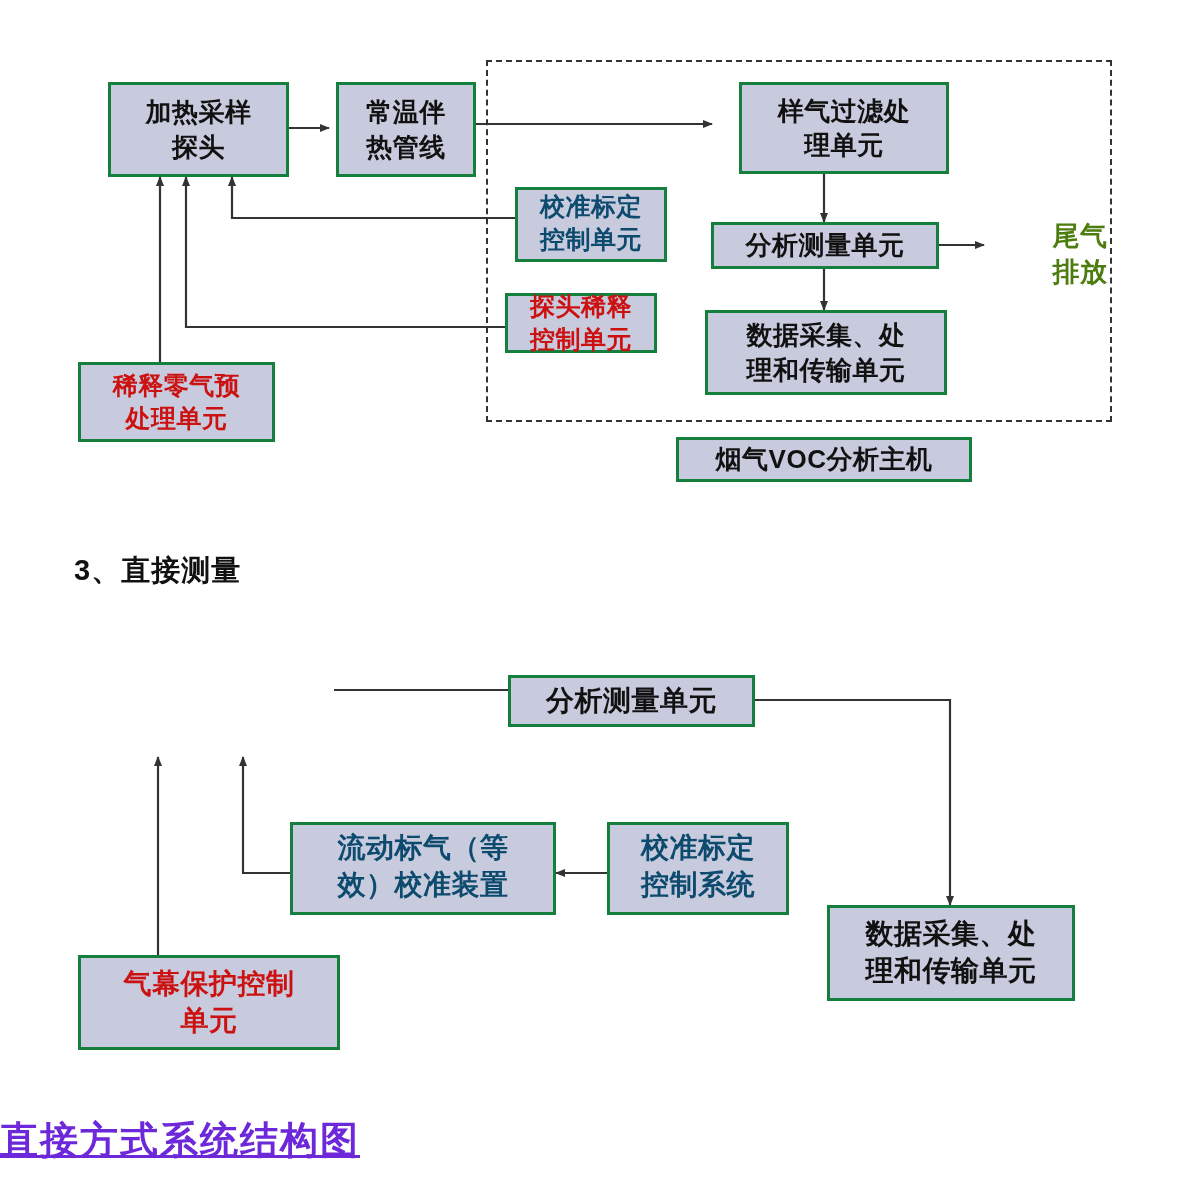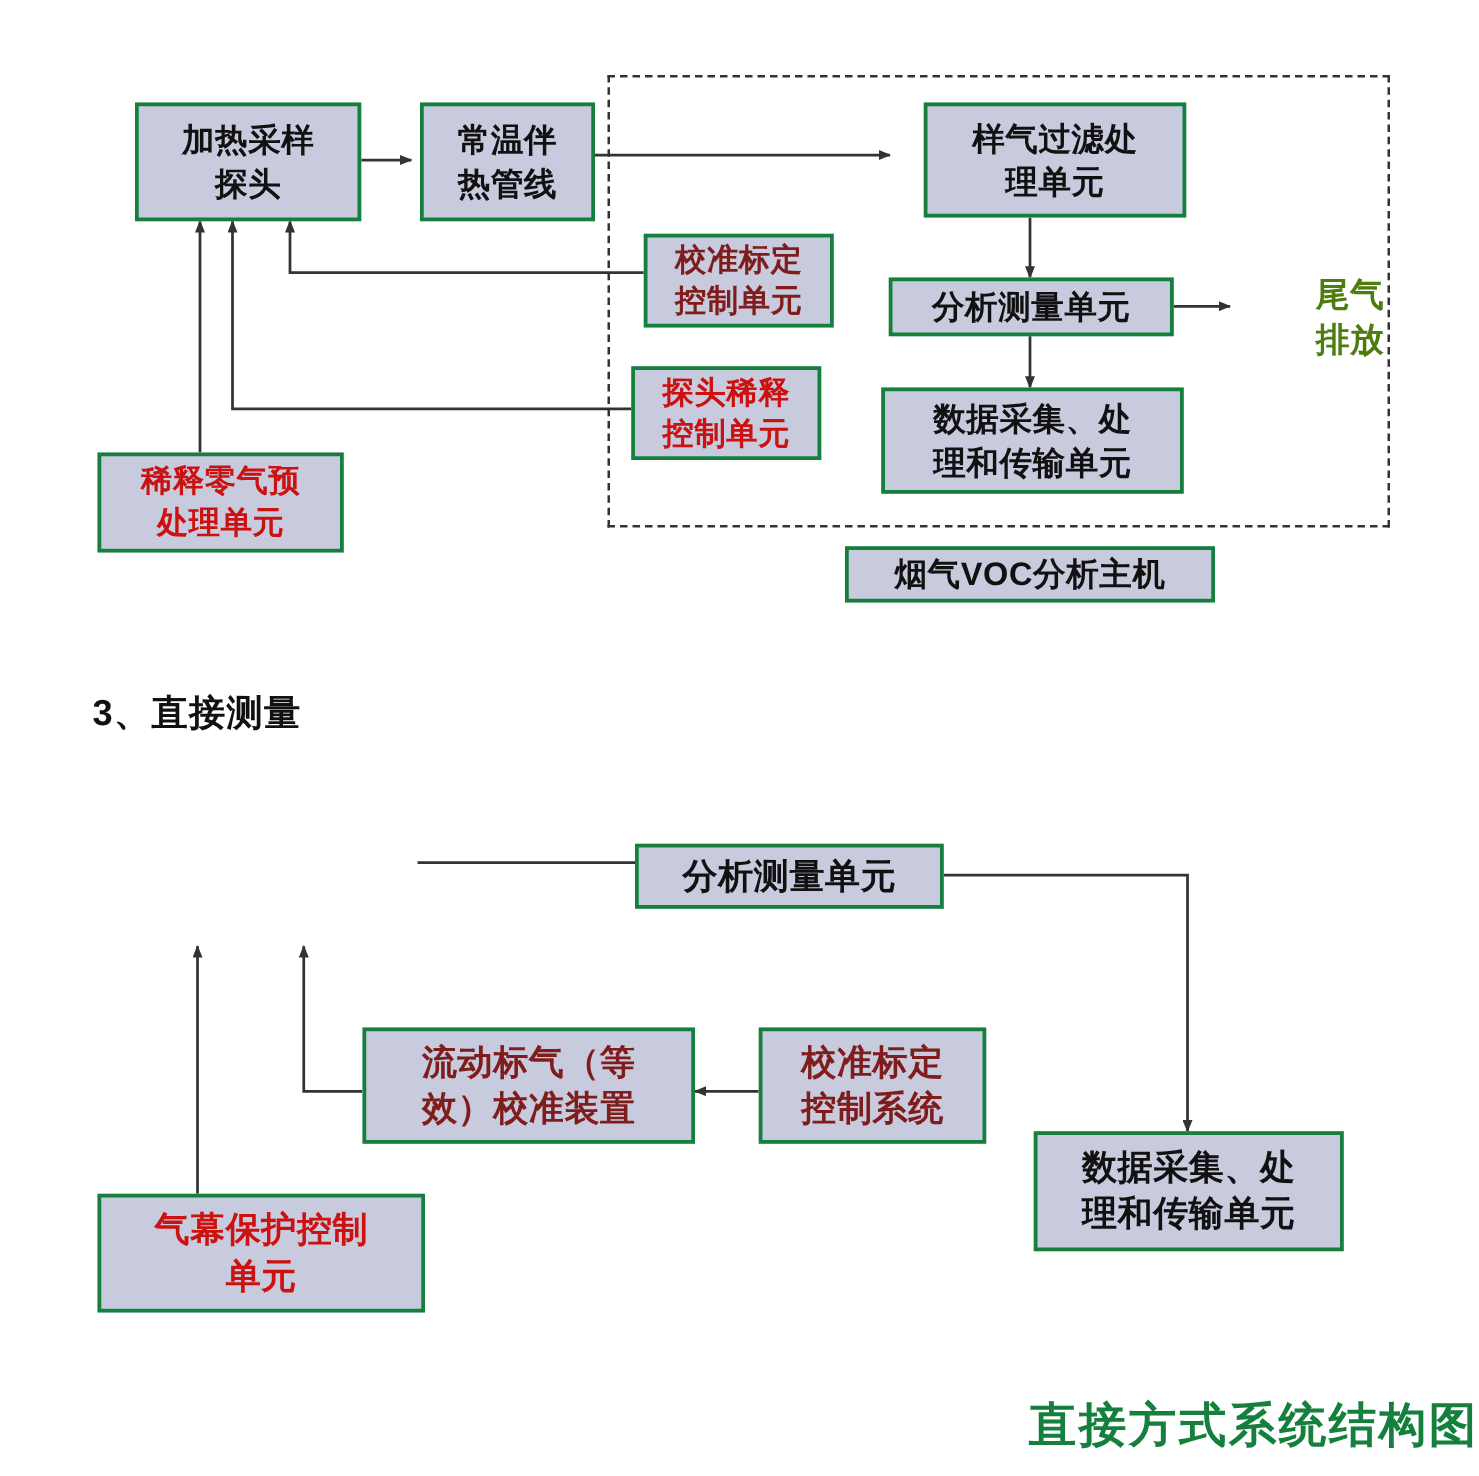--- a/index.html
+++ b/index.html
@@ -26,21 +26,21 @@
     align-items: center;
     justify-content: center;
     text-align: center;
     font-weight: bold;
     line-height: 1.32;
     color: #111111;
     padding: 2px 4px;
     white-space: pre-line;
     letter-spacing: 0.5px;
   }
-  .box.blue  { color: #7f1d1d; }
+  .box.blue  { color: #0c4a6e; font-family: Liberation Mono, monospace; }
   .box.red   { color: #cc1111; }
   .plain {
     position: absolute;
     font-weight: bold;
     color: #4d7c0f;
     line-height: 1.32;
     white-space: pre-line;
     text-align: center;
     letter-spacing: 0.5px;
     margin-left: 32px;
@@ -53,23 +53,24 @@
   }
   .section-title {
     position: absolute;
     font-weight: bold;
     color: #111111;
     letter-spacing: 1px;
   }
   .figure-caption {
     position: absolute;
     font-weight: bold;
-    color: #15803d;
+    color: #6d28d9;
     letter-spacing: 2px;
-    text-align: right;
+    text-align: left;
+    text-decoration: underline;
   }
   svg.conn {
     position: absolute;
     left: 0;
     top: 0;
     width: 1183px;
     height: 1181px;
     overflow: visible;
     pointer-events: none;
   }
@@ -110,21 +111,21 @@
 
   <div class="box" style="left:336px; top:82px; width:140px; height:95px; font-size:26px;">常温伴
 热管线</div>
 
   <div class="box" style="left:739px; top:82px; width:210px; height:92px; font-size:26px;">样气过滤处
 理单元</div>
 
   <div class="box blue" style="left:515px; top:187px; width:152px; height:75px; font-size:25px;">校准标定
 控制单元</div>
 
-  <div class="box red" style="left:505px; top:293px; width:152px; height:75px; font-size:25px;text-align:right;">探头稀释
+  <div class="box red" style="left:505px; top:293px; width:152px; height:60px; font-size:25px;text-align:right;">探头稀释
 控制单元</div>
 
   <div class="box red" style="left:78px; top:362px; width:197px; height:80px; font-size:25px;">稀释零气预
 处理单元</div>
 
   <div class="box" style="left:711px; top:222px; width:228px; height:47px; font-size:26px;">分析测量单元</div>
 
   <div class="box" style="left:705px; top:310px; width:242px; height:85px; font-size:26px;">数据采集、处
 理和传输单元</div>
 

